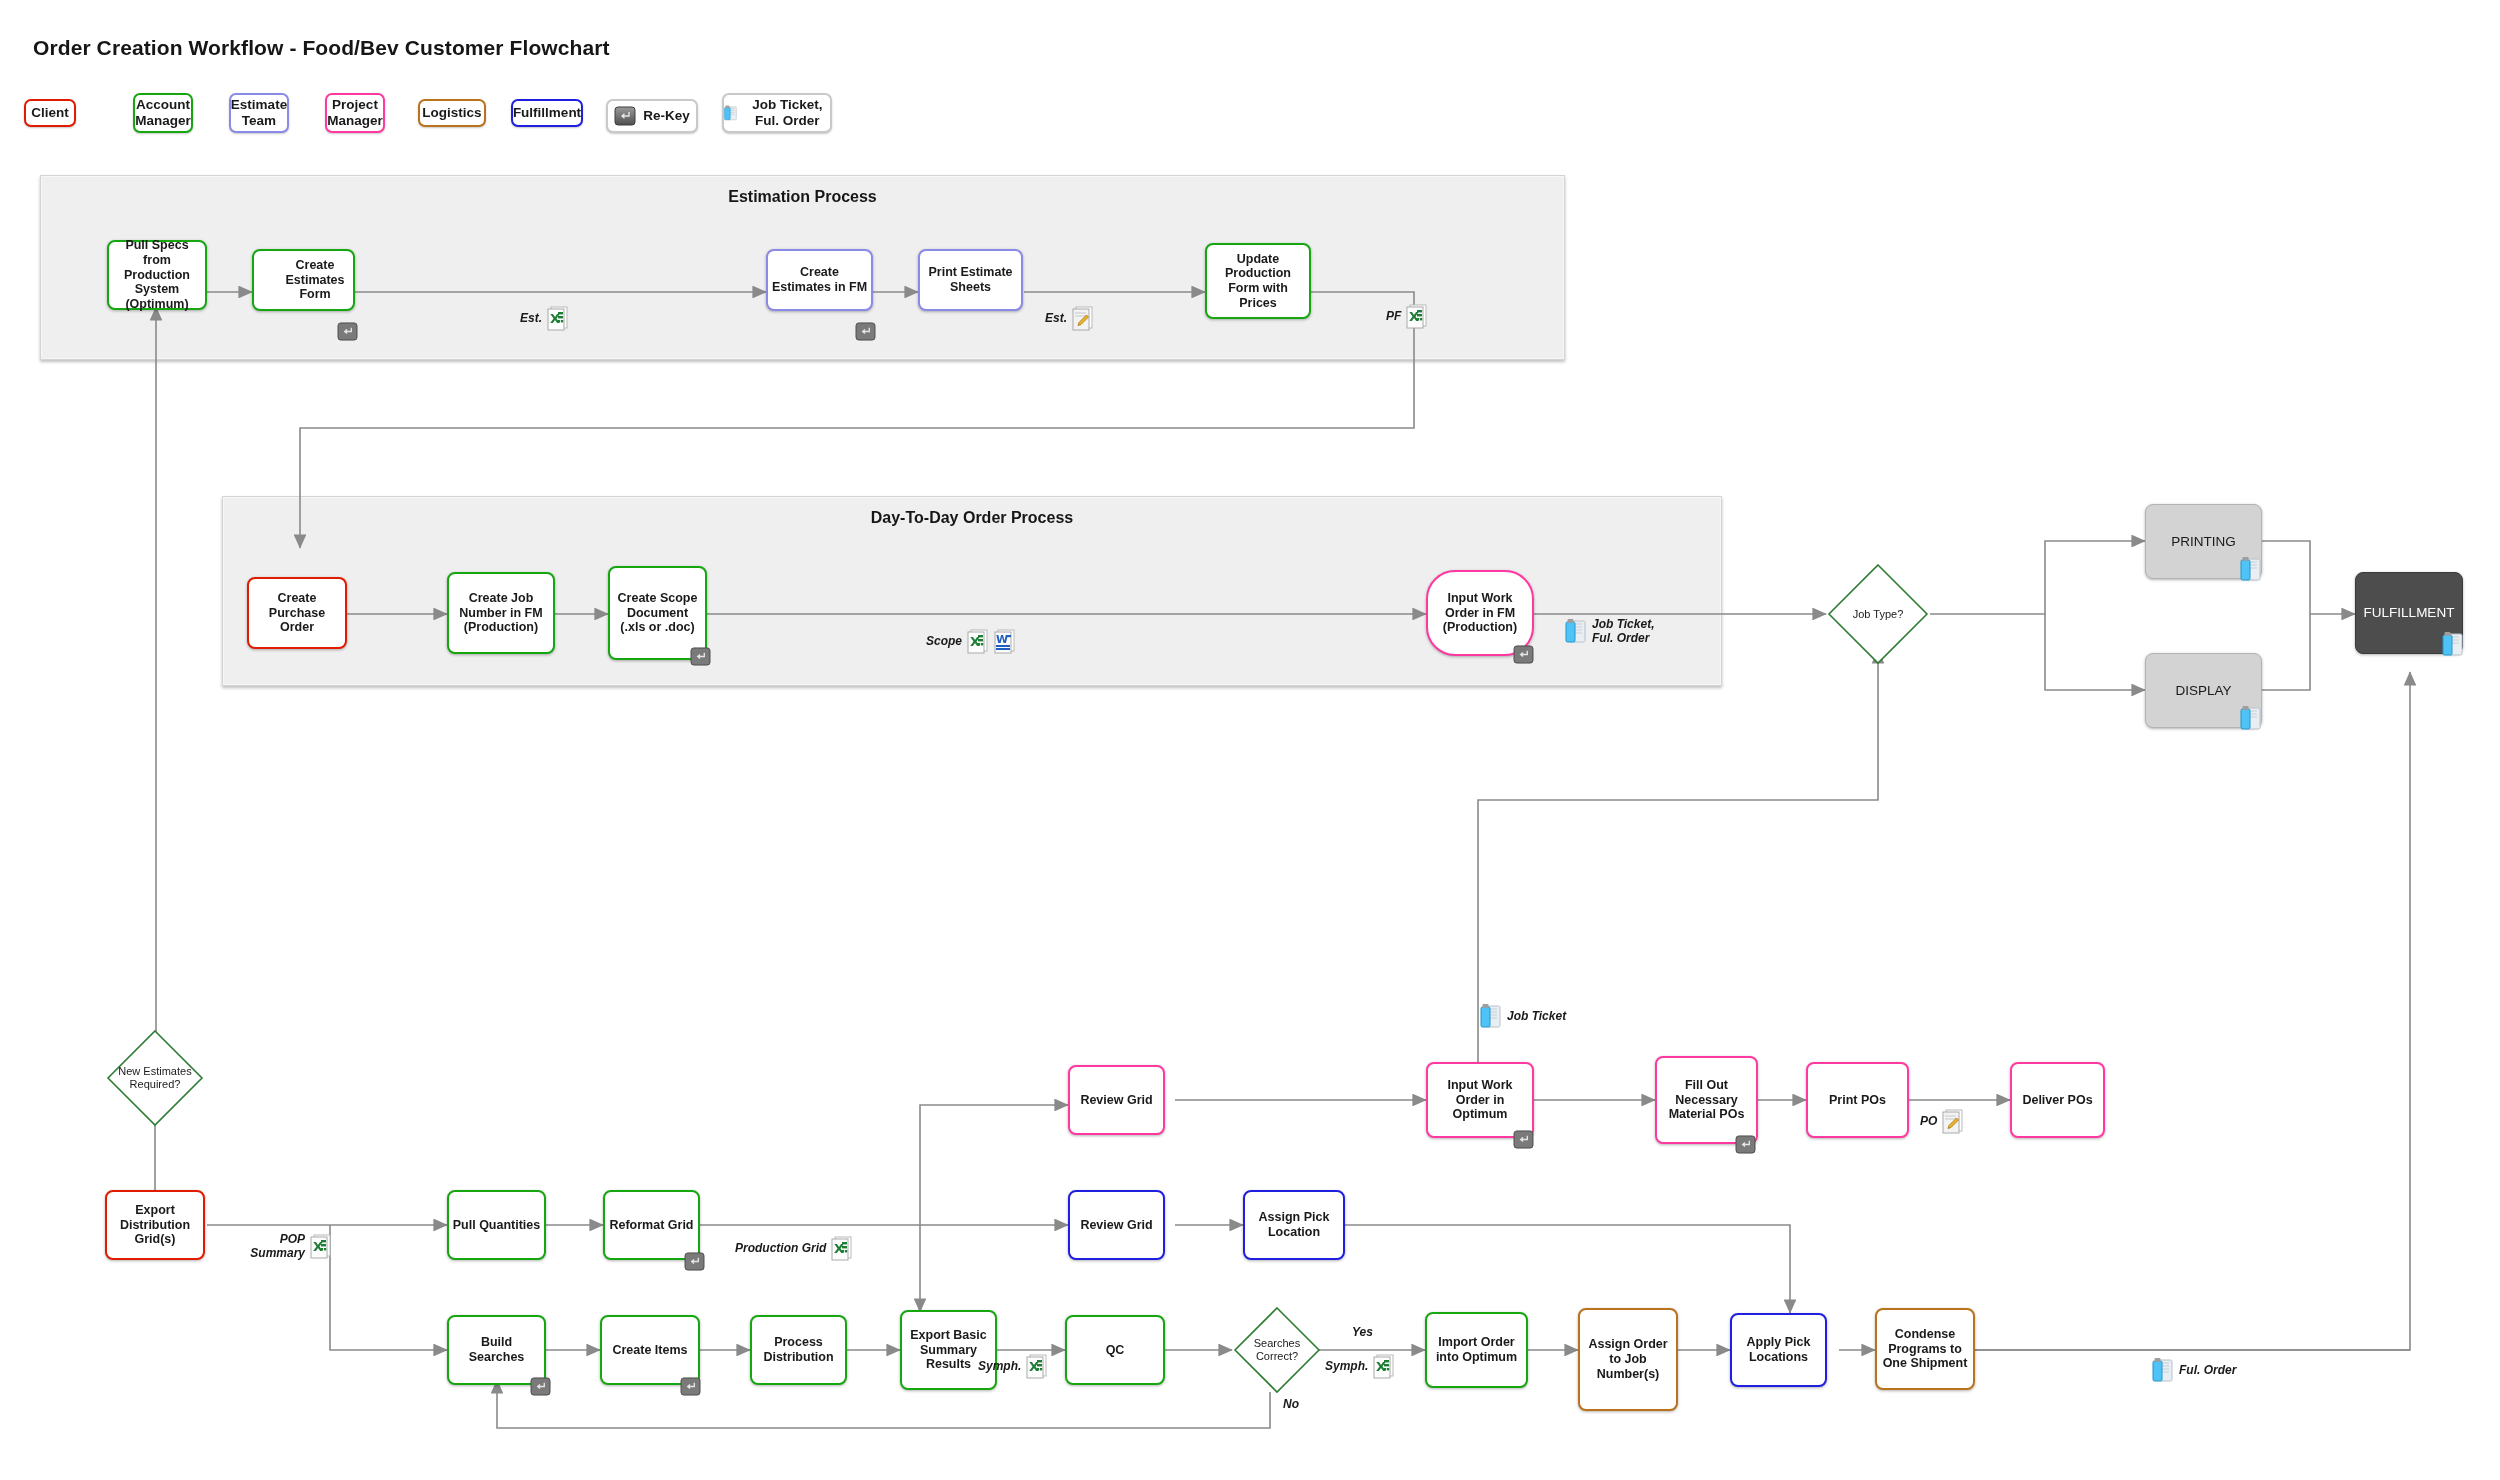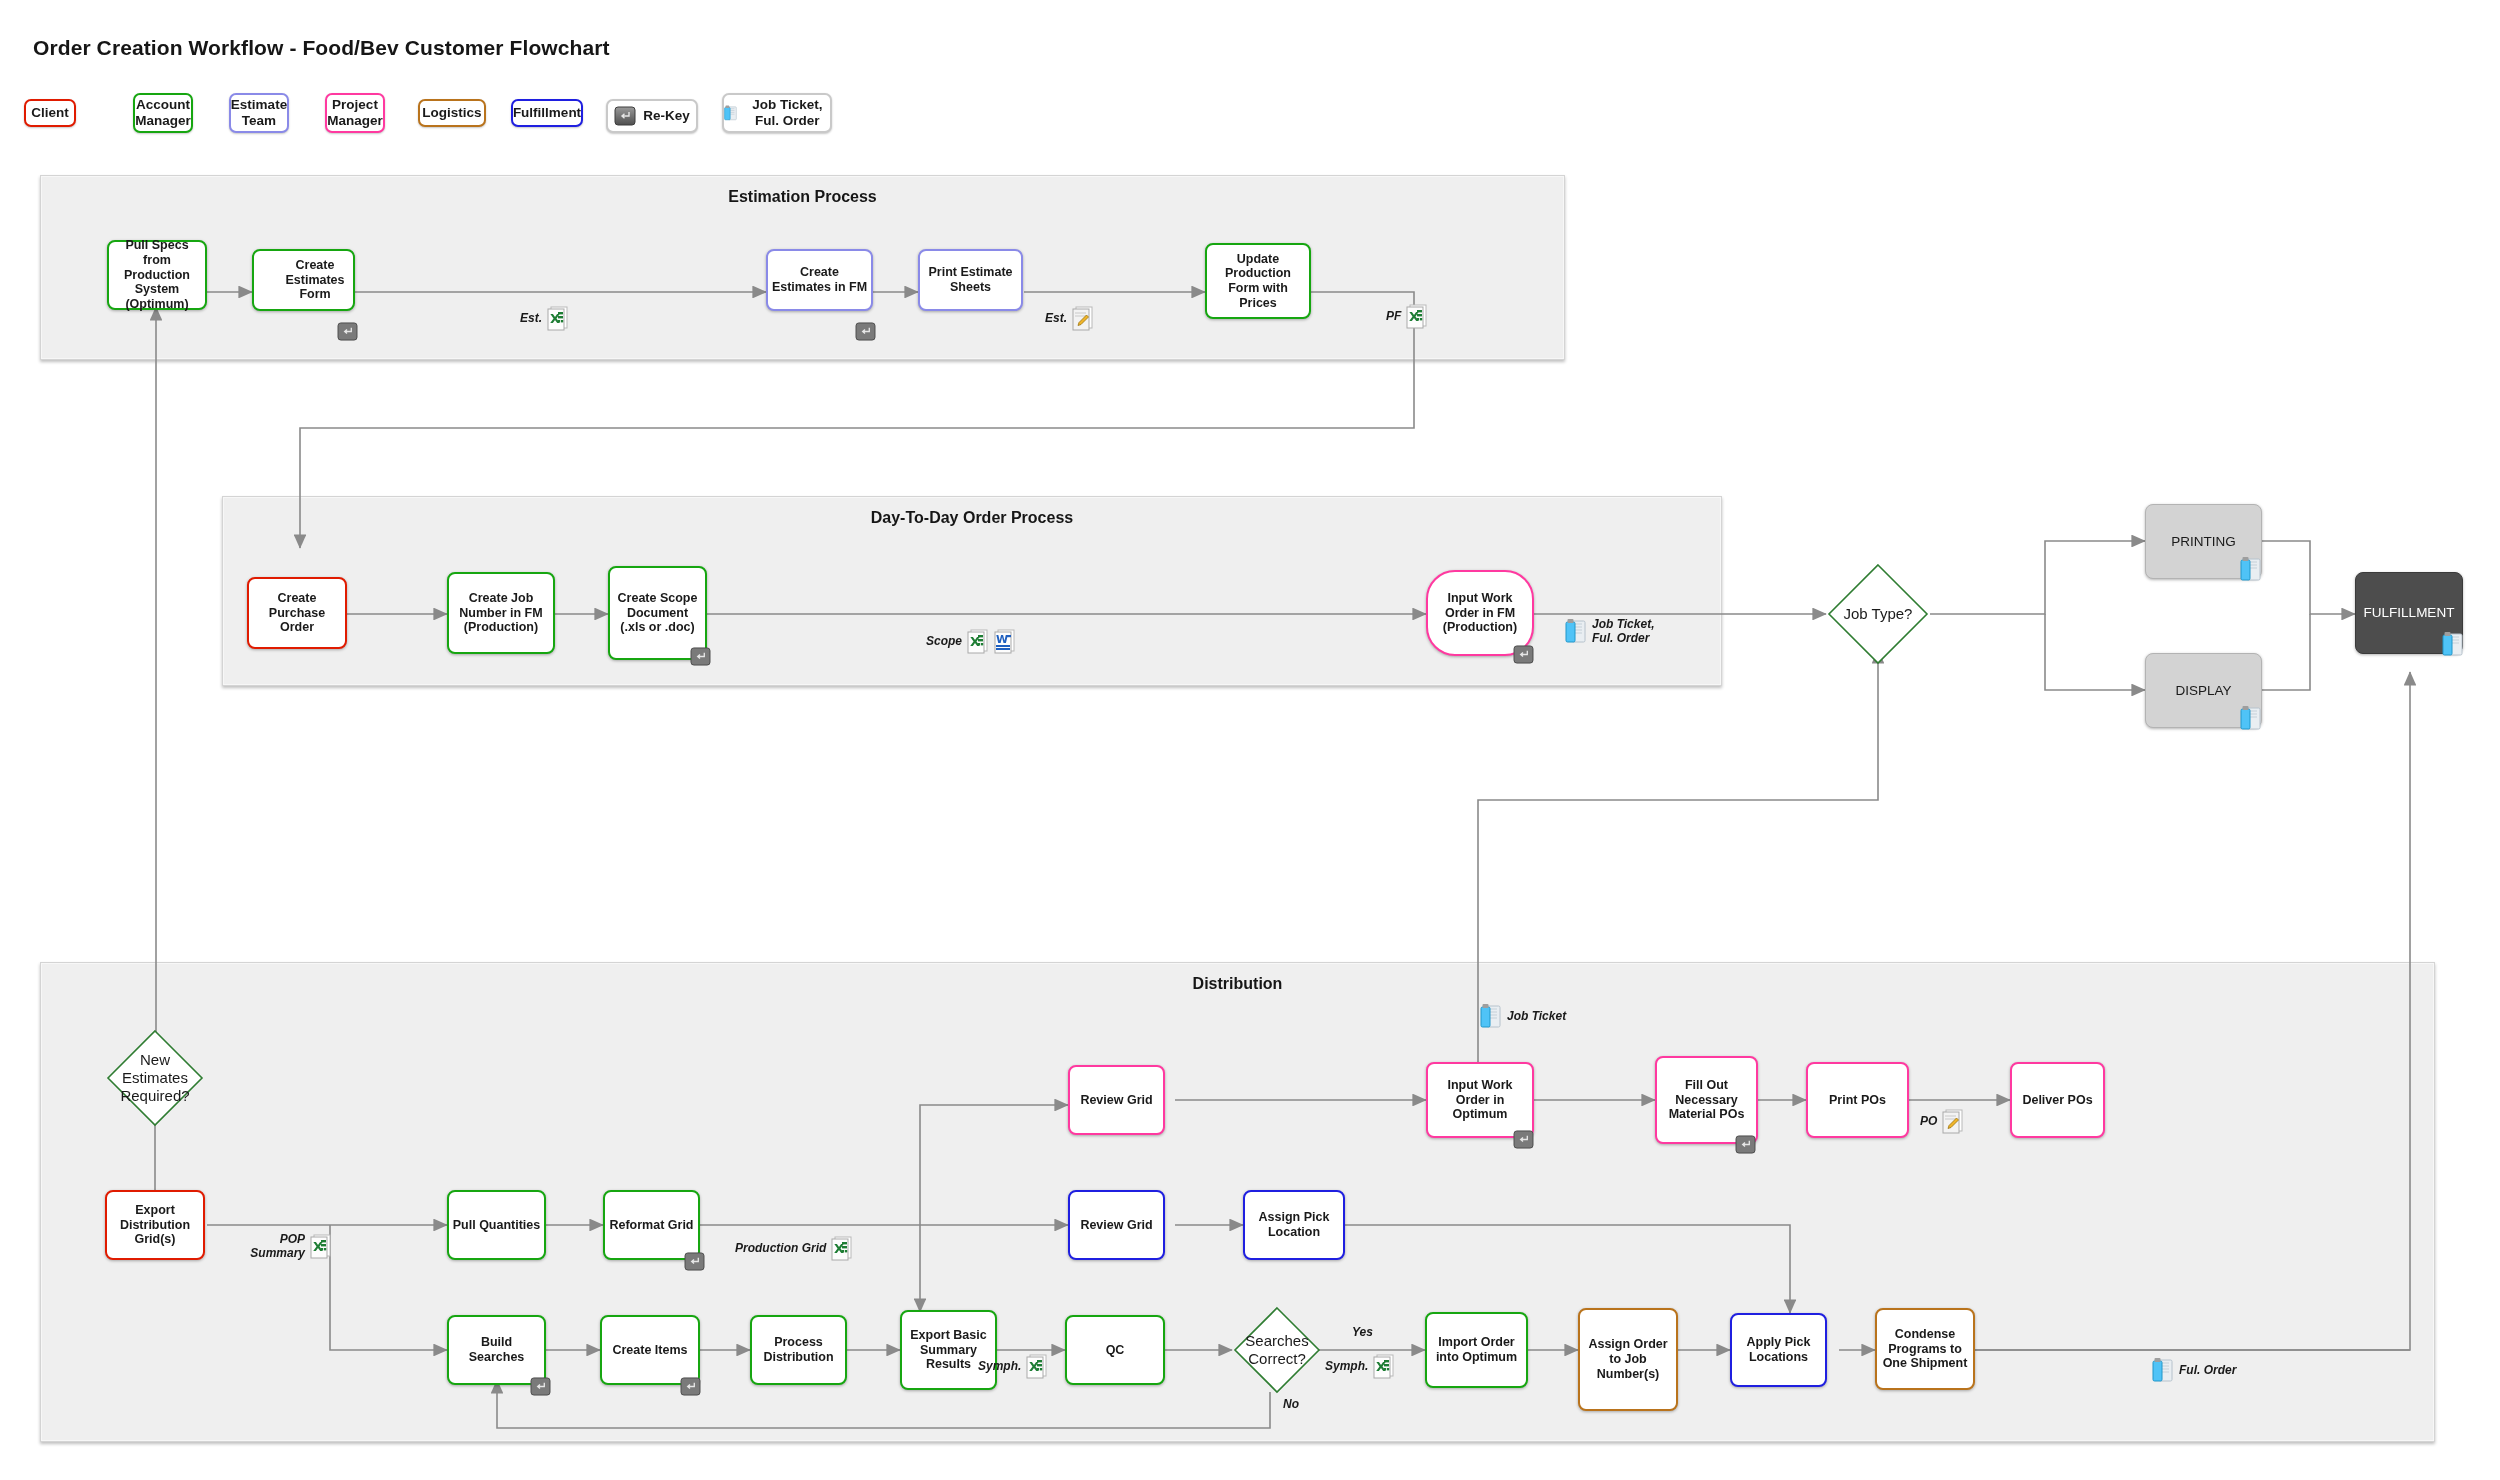--- a/index.html
+++ b/index.html
@@ -26,21 +26,21 @@
         font-size:12.5px;font-weight:bold;line-height:1.18;padding:2px 3px;
         box-shadow:0 1px 3px rgba(0,0,0,.30);}
   .node.terminal{background:#d3d3d3;border:1px solid #b3b3b3;font-weight:normal;font-size:13.5px;}
   .node.terminal.dark{background:#4d4d4d;border:1px solid #3a3a3a;color:#ffffff;}
 
   
   .diamond{position:absolute;}
   .diamond .dshape{position:absolute;left:0;top:0;width:100%;height:100%;}
   .diamond .dlabel{position:absolute;left:0;top:0;width:100%;height:100%;display:flex;
                    align-items:center;justify-content:center;text-align:center;
-                   font-size:15px;line-height:1.18;color:#1a1a1a;}
+                   font-size:11px;line-height:1.18;color:#1a1a1a;}
 
   
   .edge-label{position:absolute;font-size:12px;font-style:italic;font-weight:bold;color:#1a1a1a;white-space:nowrap;}
   .docwrap{position:absolute;display:flex;align-items:center;gap:5px;}
   .rekey{position:absolute;width:22px;height:20px;}
   .rekey-badge{position:absolute;width:21px;height:19px;}
 </style>
 </head>
 <body>
 
@@ -88,23 +88,20 @@
     </svg>
     <span style="line-height:1.15;">Job Ticket, Ful. Order</span>
   </div>
 
   <div class="group" style="left:40px;top:175px;width:1525px;height:185px;">
     <div class="group-title">Estimation Process</div>
   </div>
   <div class="group" style="left:222px;top:496px;width:1500px;height:190px;">
     <div class="group-title">Day-To-Day Order Process</div>
   </div>
-  <div class="group" style="left:40px;top:962px;width:2395px;height:480px;">
-    <div class="group-title">Distribution</div>
-  </div>
 
   <svg id="wires" viewBox="0 0 2500 1480">
     <defs>
       <marker id="ah" markerWidth="9" markerHeight="8" refX="8.5" refY="4" orient="auto">
         <path d="M0,0 L9,4 L0,8 z" fill="#8a8a8a"></path>
       </marker>
     </defs>
     <g fill="none" stroke="#8a8a8a" stroke-width="1.6">
 
       <path d="M207,292 H252" marker-end="url(#ah)"></path>

